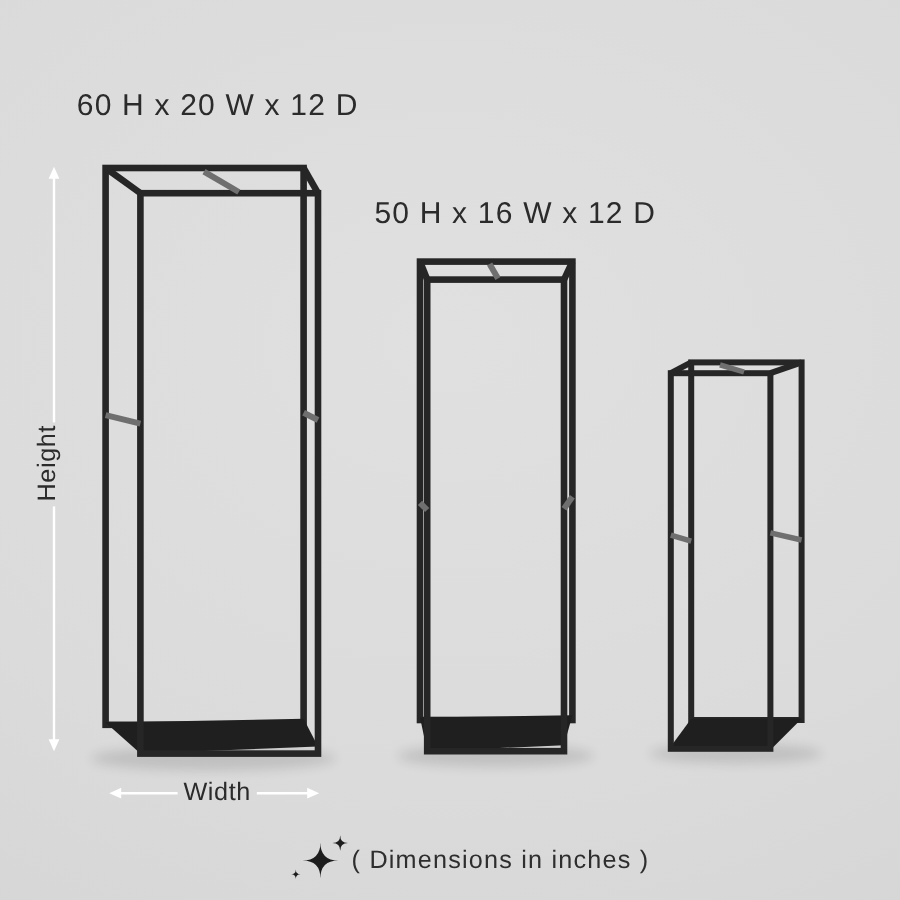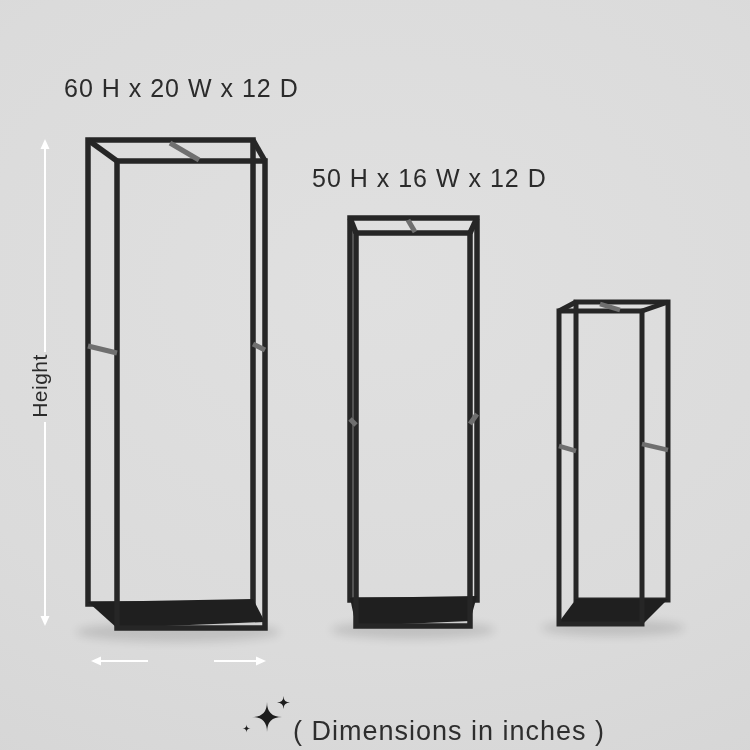--- a/index.html
+++ b/index.html
@@ -30,24 +30,23 @@
     left:0px;top:376px;width:80px;height:20px;line-height:20px;
     transform:rotate(-90deg);
   }
   #width-label{
     left:131px;top:649px;width:100px;height:24px;line-height:24px;
   }
   .caption{
     position:absolute;
     left:293px;top:705px;
     color:var(--caption,#2e2e2e);
-    font-size:27px;
+    font-size:21px;
     letter-spacing:1px;
     white-space:nowrap;
-    margin-top:11px;
   }
 </style>
 </head>
 <body>
 
 <div class="stage">
 
   <svg id="scene" width="750" height="750" viewBox="0 0 750 750">
     <defs>
       <filter id="soft" x="-50%" y="-50%" width="200%" height="200%">
@@ -111,16 +110,17 @@
       <path d="M267,702 Q267,717 282,717 Q267,717 267,732 Q267,717 252,717 Q267,717 267,702 Z" fill="#1d1d1d"></path>
       <path d="M283.5,696 Q283.5,702.5 290,702.5 Q283.5,702.5 283.5,709 Q283.5,702.5 277,702.5 Q283.5,702.5 283.5,696 Z" fill="#1d1d1d"></path>
       <path d="M246.5,724.5 Q246.5,728.5 250.5,728.5 Q246.5,728.5 246.5,732.5 Q246.5,728.5 242.5,728.5 Q246.5,728.5 246.5,724.5 Z" fill="#1d1d1d"></path>
     </g>
   </svg>
 
   <div class="dim-label" style="left:64px;top:74px;">60 H x 20 W x 12 D</div>
   <div class="dim-label" style="left:292px;top:164px;margin-left:20px;">50 H x 16 W x 12 D</div>
 
   <div class="axis-label" id="height-label">Height</div>
+  <div class="axis-label" id="width-label">Width</div>
 
   <div class="caption">( Dimensions in inches )</div>
 
 </div>
 
 </body></html>

